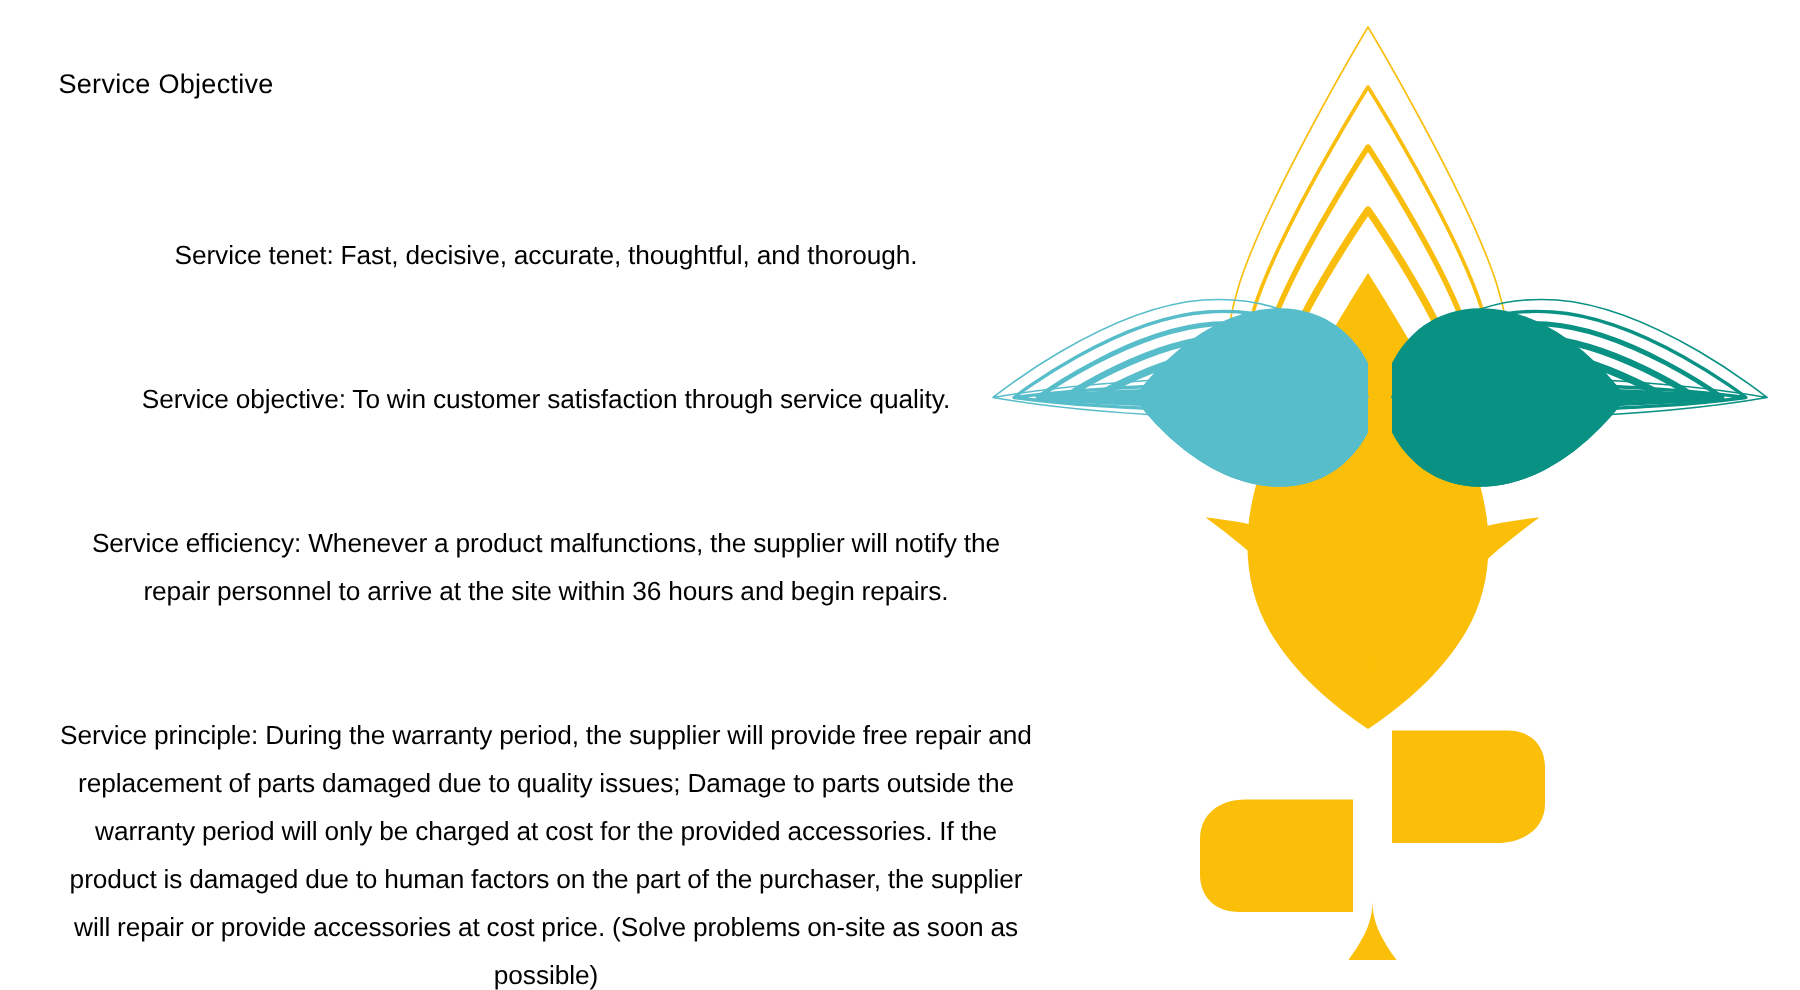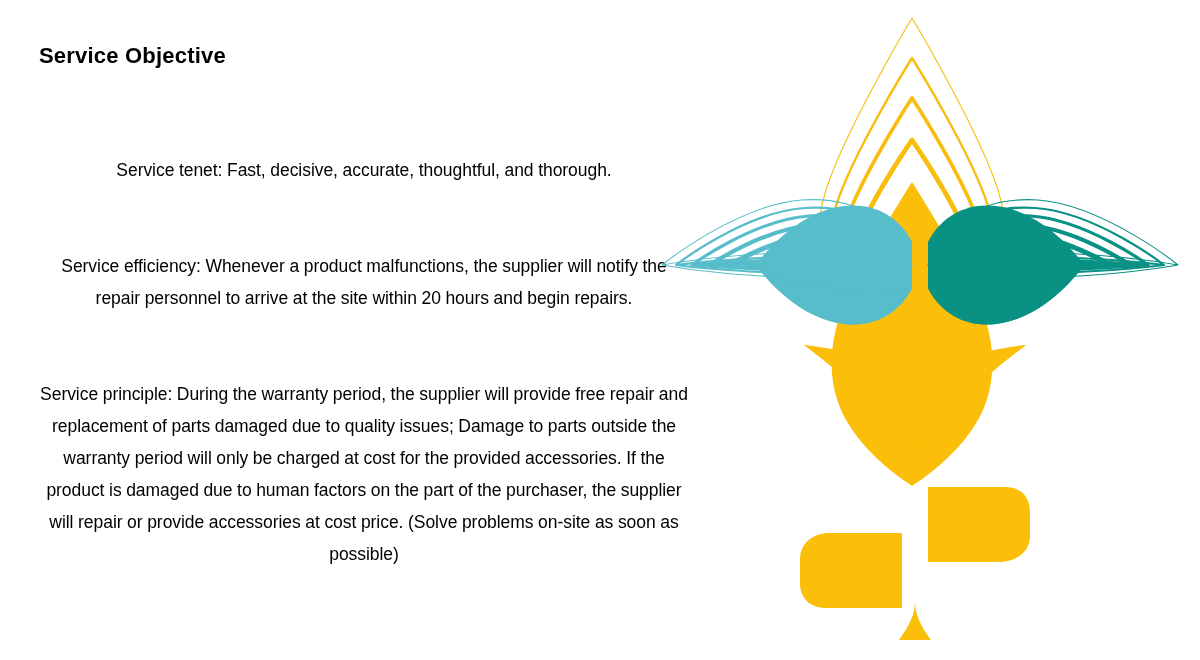--- a/index.html
+++ b/index.html
@@ -21,22 +21,22 @@
   }
 
   
   #text-column {
     position: absolute;
     left: 39px;
     top: 40px;
     width: 650px;
   }
   #page-title {
-    font-size: 22px;
-    font-weight: bold;
+    font-size: 18px;
+    font-weight: normal;
     letter-spacing: 0.2px;
     line-height: 32px;
     margin: 0 0 18px 0;
     white-space: nowrap;
   }
   .body-block {
     font-size: 17.5px;
     line-height: 32px;
     letter-spacing: -0.05px;
     white-space: pre-wrap;
@@ -64,21 +64,22 @@
 </head>
 <body>
 
 <div id="page">
 
   <div id="text-column">
     <h1 id="page-title">Service Objective</h1>
 
     <div class="body-block">
       <p class="para">Service tenet: Fast, decisive, accurate, thoughtful, and thorough.</p>
-      <p class="para">Service efficiency: Whenever a product malfunctions, the supplier will notify the repair personnel to arrive at the site within 20 hours and begin repairs.</p>
+      <p class="para">Service objective: To win customer satisfaction through service quality.</p>
+      <p class="para">Service efficiency: Whenever a product malfunctions, the supplier will notify the repair personnel to arrive at the site within 36 hours and begin repairs.</p>
       <p class="para">Service principle: During the warranty period, the supplier will provide free repair and replacement of parts damaged due to quality issues; Damage to parts outside the warranty period will only be charged at cost for the provided accessories. If the product is damaged due to human factors on the part of the purchaser, the supplier will repair or provide accessories at cost price. (Solve problems on-site as soon as possible)</p>
       
       
     </div>
   </div>
 
   <div id="logo-graphic">
     <svg viewBox="0 0 560 660" xmlns="http://www.w3.org/2000/svg" aria-hidden="true">
 
       <g fill="none" stroke="#F9BE0D" stroke-linejoin="round">

